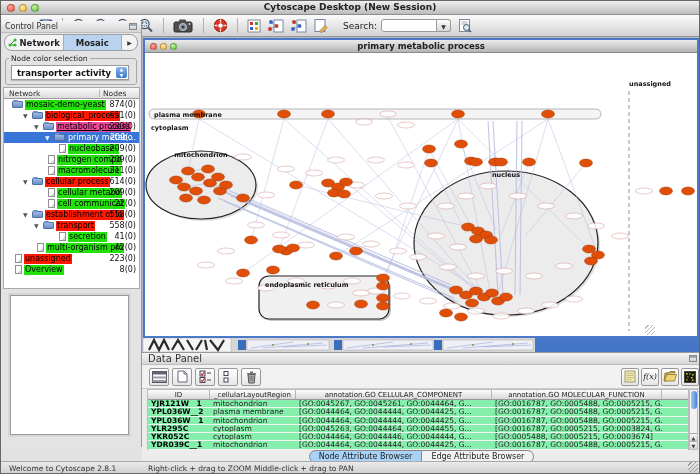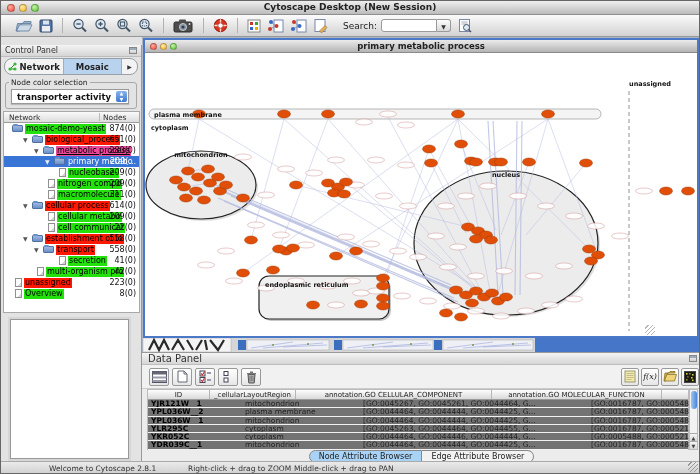--- a/index.html
+++ b/index.html
@@ -14,21 +14,21 @@
 .light.green{left:30px;background:radial-gradient(circle at 35% 30%,#c9f2ab,#54c42f);}
 .wtitle{text-align:center;font-size:9px;font-weight:bold;color:#222;line-height:13px;}
 
 .toolbar{position:absolute;left:0;top:14px;width:100%;height:22px;background:linear-gradient(#fbfbfb,#d2d2d2);border-bottom:1px solid #979797;display:flex;align-items:center;padding-left:11px;}
 .tbtn{background:none;border:none;padding:0;margin:0 3px;display:flex;align-items:center;justify-content:center;cursor:default;height:18px;}
 .sep{width:1px;height:15px;background:#b2b2b2;margin:0 6px;}
 .search-label{font-size:9px;color:#222;margin:0 4px 0 12px;}
 .searchbox{width:56px;height:13px;background:#fff;border:1px solid #999;border-radius:3px 0 0 3px;display:inline-block;}
 .search-drop{width:14px;height:13px;background:linear-gradient(#fdfdfd,#d8d8d8);border:1px solid #999;border-left:none;border-radius:0 3px 3px 0;font-size:6px;color:#333;text-align:center;line-height:13px;}
 
-.cp{position:absolute;left:0;top:44px;width:141px;height:426px;background:#e3e3e3;border-right:1px solid #9a9a9a;}
+.cp{position:absolute;left:0;top:20px;width:141px;height:426px;background:#e3e3e3;border-right:1px solid #9a9a9a;}
 .cp-head{position:absolute;top:0;left:0;right:0;height:12px;font-size:8px;color:#333;padding-left:4px;line-height:12px;background:linear-gradient(#f4f4f4,#d6d6d6);border-bottom:1px solid #bdbdbd;}
 .float-ic{position:absolute;right:4px;top:2px;width:8px;height:7px;border:1px solid #888;background:linear-gradient(#fff,#ccc);}
 .float-ic:after{content:"";position:absolute;left:0;top:0;right:0;height:2px;background:#9ab;}
 .cp-tabs{position:absolute;top:13px;left:3px;width:134px;height:17px;display:flex;border:1px solid #98a0a8;border-radius:8px;background:#f3f3f3;overflow:hidden;}
 .cptab{flex:1;display:flex;align-items:center;justify-content:center;gap:3px;font-size:8.5px;font-weight:bold;color:#222;border-right:1px solid #aab;}
 .cptab.active{background:#b9d3ee;}
 .cptab-arrow{width:15px;display:flex;align-items:center;justify-content:center;font-size:6px;color:#333;}
 .group{position:absolute;top:33px;left:4px;width:132px;height:31px;border:1px solid #a8a8a8;border-radius:3px;}
 .group legend{font-size:7.5px;color:#222;margin-left:3px;padding:0 2px;}
 .combo{position:absolute;left:5px;top:2px;width:118px;height:15px;background:#fff;border:1px solid #999;border-radius:0;font-size:8.5px;font-weight:bold;color:#111;display:flex;align-items:center;box-shadow:0 1px 1px rgba(0,0,0,.18);}
@@ -69,35 +69,35 @@
 .dp{position:absolute;left:0;top:315px;width:559px;height:111px;background:#ececec;border-top:1px solid #999;}
 .dp-head{position:absolute;top:0;left:0;right:0;height:12px;background:linear-gradient(#f4f4f4,#d6d6d6);border-bottom:1px solid #bdbdbd;font-size:10px;color:#333;padding-left:6px;line-height:12px;}
 .dp-toolbar{position:absolute;top:12px;left:0;right:0;height:24px;background:#f1f1f1;border-bottom:1px solid #ccc;display:flex;align-items:center;padding-left:7px;}
 .dbtn{width:20px;height:18px;border:1px solid #999;background:linear-gradient(#fff,#e6e6e6);border-radius:2px;margin-right:3px;display:flex;align-items:center;justify-content:center;padding:0;}
 .dbtn.right{margin-right:2px;width:18px;}
 .dspacer{flex:1;}
 .fxtxt{font-family:"DejaVu Serif",serif;font-style:italic;font-size:8px;color:#222;}
 .dtable{position:absolute;left:5px;top:36px;width:542px;background:#fff;border:1px solid #bbb;border-bottom:none;}
 .dthead{display:flex;height:10px;background:linear-gradient(#fdfdfd,#d9d9d9);border-bottom:1px solid #9a9a9a;}
 .dth{font-size:7px;color:#222;text-align:center;line-height:10px;border-right:1px solid #b5b5b5;overflow:hidden;white-space:nowrap;flex:none;}
-.dtrow{display:flex;height:8.3px;border-bottom:1px solid #f2f2f2;background:#737373;gap:32px;}
+.dtrow{display:flex;height:8.3px;border-bottom:1px solid #f2f2f2;background:#86efac;}
 .dtd{font-size:7.5px;color:#222;line-height:8.3px;padding-left:3px;overflow:hidden;white-space:nowrap;flex:none;}
 .dtd.idc{font-weight:bold;color:#000;}
 .vscroll{position:absolute;left:547px;top:36px;width:9px;height:61px;background:#f2f2f2;border:1px solid #bbb;}
 .vthumb{position:absolute;left:0.5px;top:1px;width:6px;height:18px;border-radius:3px;background:linear-gradient(90deg,#9cc6f5,#4a86d8);}
 .varrows{position:absolute;left:0;bottom:0;width:100%;}
 .varrow{height:8px;font-size:5px;color:#444;text-align:center;line-height:8px;background:linear-gradient(#f5f5f5,#d8d8d8);border-top:1px solid #aaa;}
 .dp-tabs{position:absolute;left:0;right:0;top:97px;height:13px;display:flex;justify-content:center;}
 .dptab{font-size:8px;color:#222;padding:0 9px;line-height:11px;background:#f2f2f2;border:1px solid #888;border-left:none;}
 .dptab:first-child{border-left:1px solid #888;border-radius:7px 0 0 7px;}
 .dptab:last-child{border-radius:0 7px 7px 0;}
 .dptab.active{background:#a9d3f6;}
 
 .statusbar{position:absolute;left:0;bottom:0;width:100%;height:12px;background:linear-gradient(#eaeaea,#d2d2d2);border-top:1px solid #aaa;font-size:7.5px;color:#333;}
-.statusbar span{position:absolute;top:1.5px;margin-left:40px;}
+.statusbar span{position:absolute;top:1.5px;}
 .st1{left:8px;}.st2{left:147px;}.st3{left:253px;}
 .wgrip{position:absolute;right:1px;bottom:1px;width:10px;height:10px;background:repeating-linear-gradient(135deg,transparent 0 2px,#999 2px 3px);}
 </style>
 </head>
 <body>
 
 <div id="app">
 
   <div class="titlebar">
     <span class="light red"></span>

